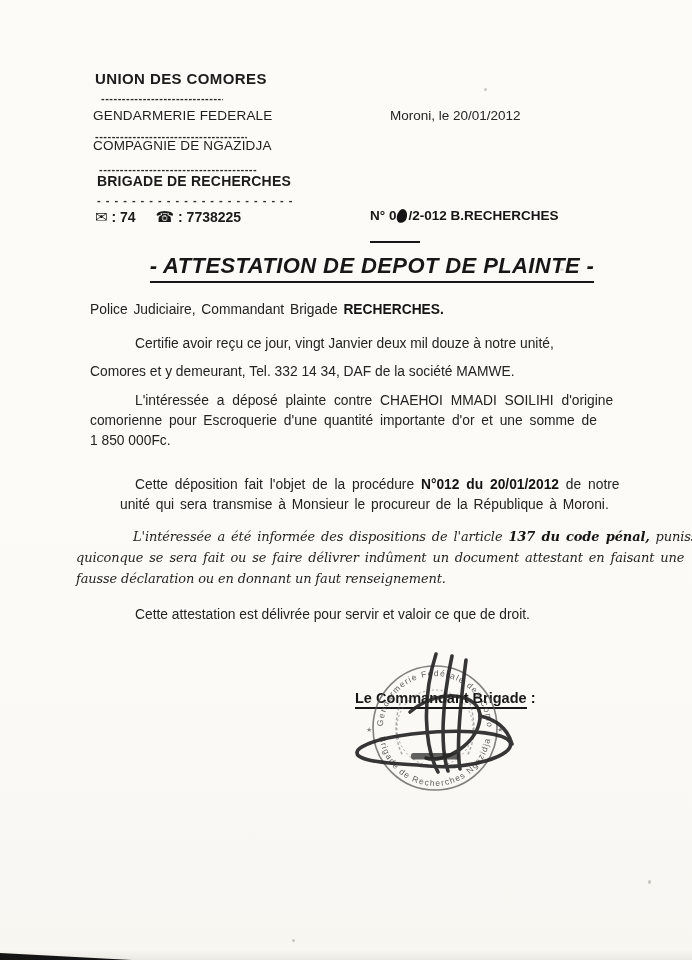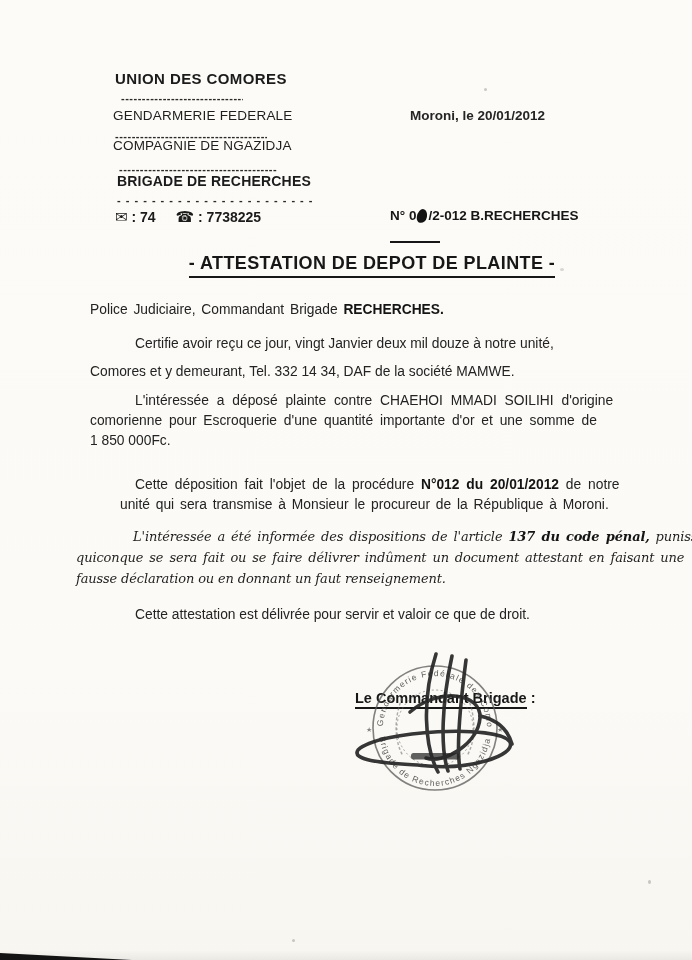--- a/index.html
+++ b/index.html
@@ -3,45 +3,45 @@
 <meta charset="utf-8">
 <style>
   html,body{margin:0;padding:0;background:#8a8a8a;}
   .page{
     position:relative;width:692px;height:960px;margin:0 auto;
     background:linear-gradient(180deg,#fcfbf7 0%,#fbfaf6 70%,#f7f6f1 100%);
     font-family:"Liberation Sans","DejaVu Sans",sans-serif;
     color:#222;overflow:hidden;
   }
   
-  .letterhead{position:absolute;left:93px;top:70px;width:560px;height:162px;margin-left:20px;}
+  .letterhead{position:absolute;left:93px;top:70px;width:560px;height:162px;}
   .lh{position:absolute;white-space:nowrap;}
   .org1{left:2px;top:0;font-weight:bold;font-size:15px;letter-spacing:.4px;color:#1b1b1b;}
   .sep{font-weight:bold;font-size:11px;letter-spacing:.5px;color:#2a2a2a;overflow:hidden;height:12px;}
   .sep1{left:8px;top:22px;width:122px;}
   .sep2{left:2px;top:60px;width:152px;}
   .sep3{left:6px;top:93px;width:158px;}
   .sep4{left:4px;top:124px;width:196px;letter-spacing:1px;}
   .org2{left:0;top:38px;font-size:13.5px;color:#1e1e1e;letter-spacing:.2px;}
   .org3{left:0;top:68px;font-size:13.5px;color:#1e1e1e;letter-spacing:.2px;}
   .org4{left:4px;top:103px;font-weight:bold;font-size:14px;color:#1b1b1b;letter-spacing:.2px;}
   .contact{left:2px;top:138px;font-weight:bold;font-size:14px;color:#1b1b1b;}
   .contact .glyph{font-size:15px;}
   .contact .phone-part{margin-left:16px;}
-  .city-date{left:297px;top:38px;font-size:13.5px;color:#252525;font-weight:bold;}
+  .city-date{left:297px;top:38px;font-size:13.5px;color:#252525;}
   .refline{left:277px;top:138px;font-weight:bold;font-size:13.5px;color:#161616;}
   .ref-ul{border-bottom:2px solid #161616;padding-bottom:18px;text-align:center;}
   .blot{display:inline-block;width:10px;height:14px;background:#141414;
         border-radius:55% 45% 60% 40% / 62% 50% 50% 40%;
         transform:rotate(9deg);vertical-align:-3px;margin:0 1px;}
   
   .title-row{position:absolute;left:0;top:253px;width:100%;text-align:center;}
   .title{display:inline-block;position:relative;left:26px;
-         font-weight:bold;font-size:18px;letter-spacing:.4px;color:#171717;
-         border-bottom:2.5px solid #171717;padding-bottom:2px;white-space:nowrap;}
+         font-weight:bold;font-size:22px;letter-spacing:.4px;color:#171717;
+         border-bottom:2.5px solid #171717;padding-bottom:2px;white-space:nowrap;font-style:italic;}
   
   .doc-body{position:absolute;left:90px;top:300px;width:520px;font-size:13.8px;line-height:20px;color:#232323;}
   .ln{white-space:nowrap;}
   .ind{padding-left:45px;}
   .b{font-weight:bold;color:#141414;}
   .ul{border-bottom:1.5px solid #161616;padding-bottom:.5px;}
   .p2{margin-top:14px;}
   .p3{margin-top:8px;}
   .p4{margin-top:9px;}
   .p5{margin-top:24px;margin-left:30px;}

